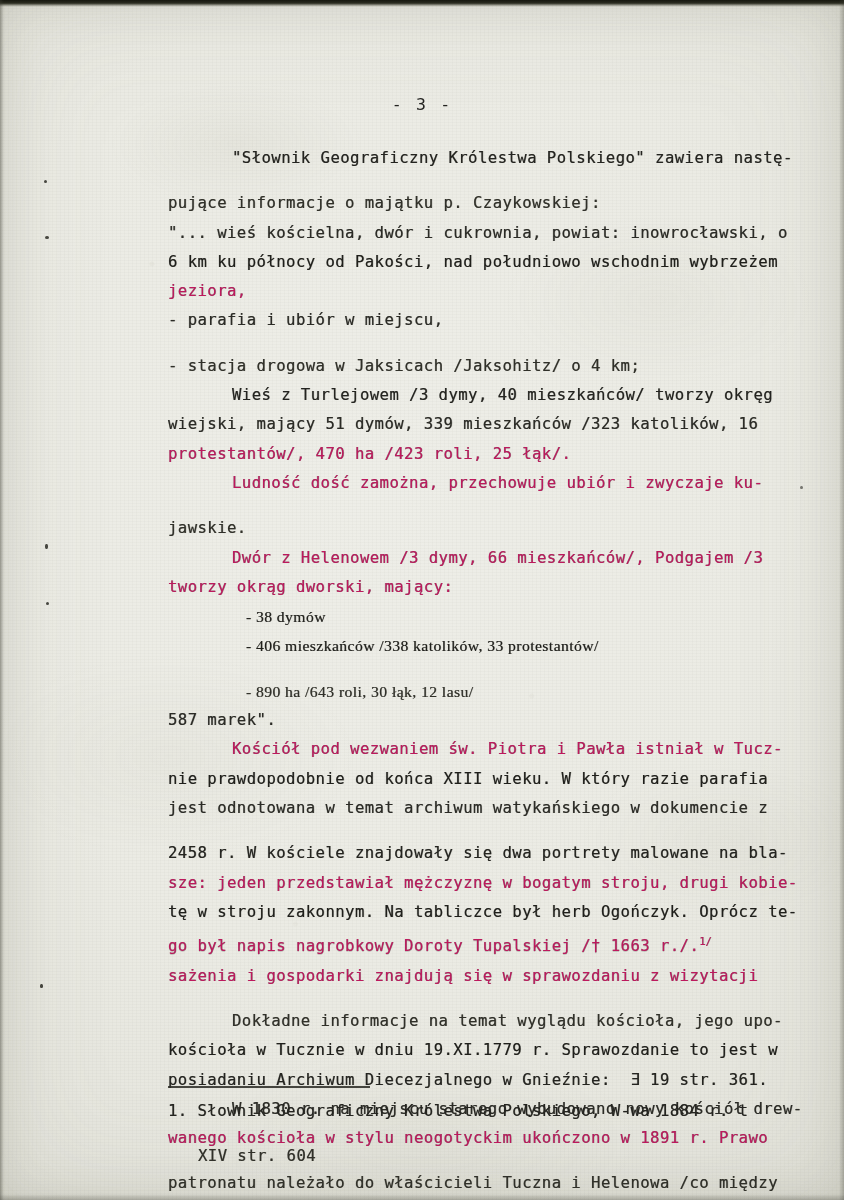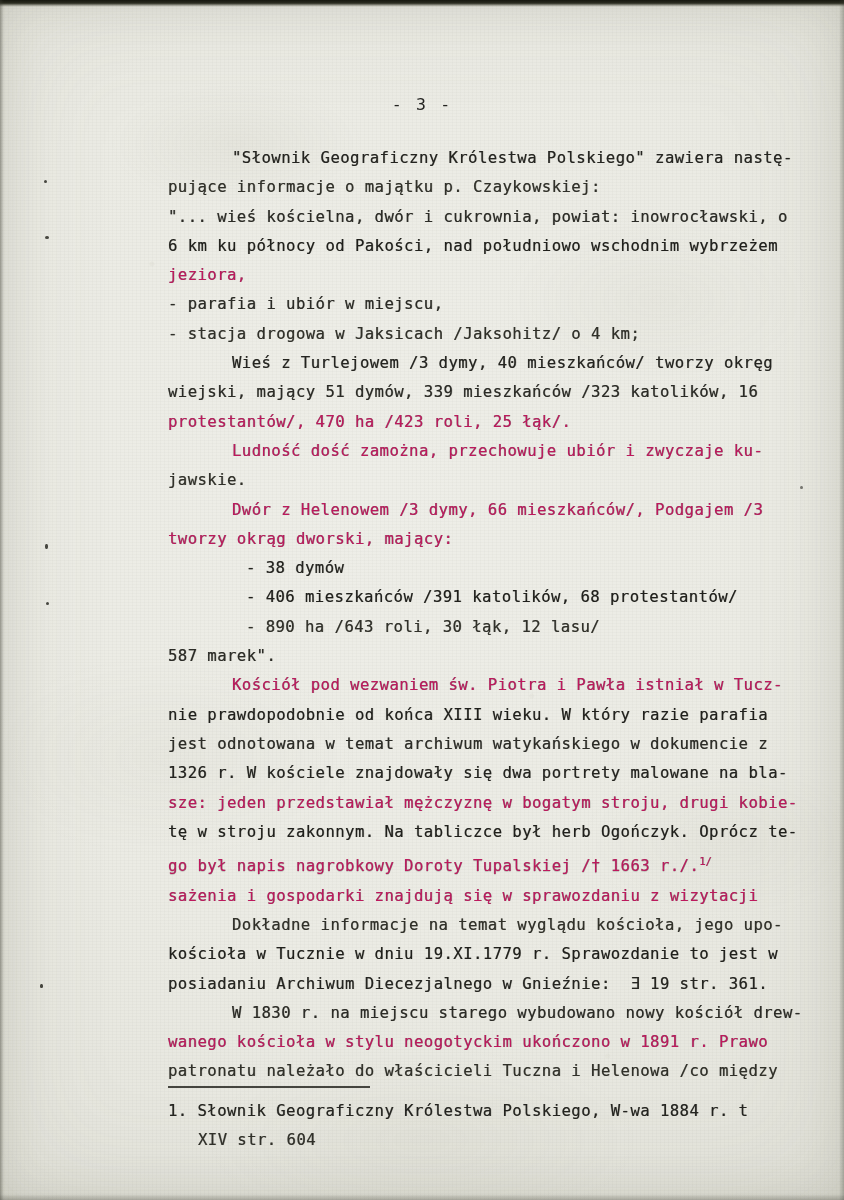--- a/index.html
+++ b/index.html
@@ -125,25 +125,25 @@
     white-space: pre;
     color: #be185d;
     text-shadow:
       0.45px 0 0 rgba(40,40,35,.34),
       -0.35px 0 0 rgba(40,40,35,.20),
       0 0.4px 0 rgba(40,40,35,.18);
   }
   
   .ln:nth-child(3n)   { color: #2b2b26; }
   .ln:nth-child(4n)   { color: #1f1f1b; }
-  .ln:nth-child(5n+2) { color: #303029; }
+  .ln:nth-child(5n+2) { color: #303029; margin-top: 16px; }
   .ln:nth-child(7n+1) { color: #242420; }
 
   .ln.ind    { padding-left: 64px; }
-  .ln.bullet { padding-left: 78px; }
+  .ln.bullet { padding-left: 78px; font-family: Liberation Serif, serif; }
 
   sup.fn {
     font-size: 10.5px;
     vertical-align: super;
     letter-spacing: 0;
   }
 
   
   .footnote-rule {
     position: absolute;
@@ -201,27 +201,27 @@
         <div class="ln">- parafia i ubiór w miejscu,</div>
         <div class="ln">- stacja drogowa w Jaksicach /Jaksohitz/ o 4 km;</div>
         <div class="ln ind">Wieś z Turlejowem /3 dymy, 40 mieszkańców/ tworzy okręg</div>
         <div class="ln">wiejski, mający 51 dymów, 339 mieszkańców /323 katolików, 16</div>
         <div class="ln">protestantów/, 470 ha /423 roli, 25 łąk/.</div>
         <div class="ln ind">Ludność dość zamożna, przechowuje ubiór i zwyczaje ku-</div>
         <div class="ln">jawskie.</div>
         <div class="ln ind">Dwór z Helenowem /3 dymy, 66 mieszkańców/, Podgajem /3</div>
         <div class="ln">tworzy okrąg dworski, mający:</div>
         <div class="ln bullet">- 38 dymów</div>
-        <div class="ln bullet">- 406 mieszkańców /391 katolików, 68 protestantów/</div>
+        <div class="ln bullet">- 406 mieszkańców /338 katolików, 33 protestantów/</div>
         <div class="ln bullet">- 890 ha /643 roli, 30 łąk, 12 lasu/</div>
         <div class="ln">587 marek".</div>
         <div class="ln ind">Kościół pod wezwaniem św. Piotra i Pawła istniał w Tucz-</div>
         <div class="ln">nie prawdopodobnie od końca XIII wieku. W który razie parafia</div>
         <div class="ln">jest odnotowana w temat archiwum watykańskiego w dokumencie z</div>
-        <div class="ln">1326 r. W kościele znajdowały się dwa portrety malowane na bla-</div>
+        <div class="ln">2458 r. W kościele znajdowały się dwa portrety malowane na bla-</div>
         <div class="ln">sze: jeden przedstawiał mężczyznę w bogatym stroju, drugi kobie-</div>
         <div class="ln">tę w stroju zakonnym. Na tabliczce był herb Ogończyk. Oprócz te-</div>
         <div class="ln">go był napis nagrobkowy Doroty Tupalskiej /† 1663 r./.<sup class="fn">1/</sup></div>
         <div class="ln">sażenia i gospodarki znajdują się w sprawozdaniu z wizytacji</div>
         <div class="ln ind">Dokładne informacje na temat wyglądu kościoła, jego upo-</div>
         <div class="ln">kościoła w Tucznie w dniu 19.XI.1779 r. Sprawozdanie to jest w</div>
         <div class="ln">posiadaniu Archiwum Diecezjalnego w Gnieźnie:  Ǝ 19 str. 361.</div>
         <div class="ln ind">W 1830 r. na miejscu starego wybudowano nowy kościół drew-</div>
         <div class="ln">wanego kościoła w stylu neogotyckim ukończono w 1891 r. Prawo</div>
         <div class="ln">patronatu należało do właścicieli Tuczna i Helenowa /co między</div>

